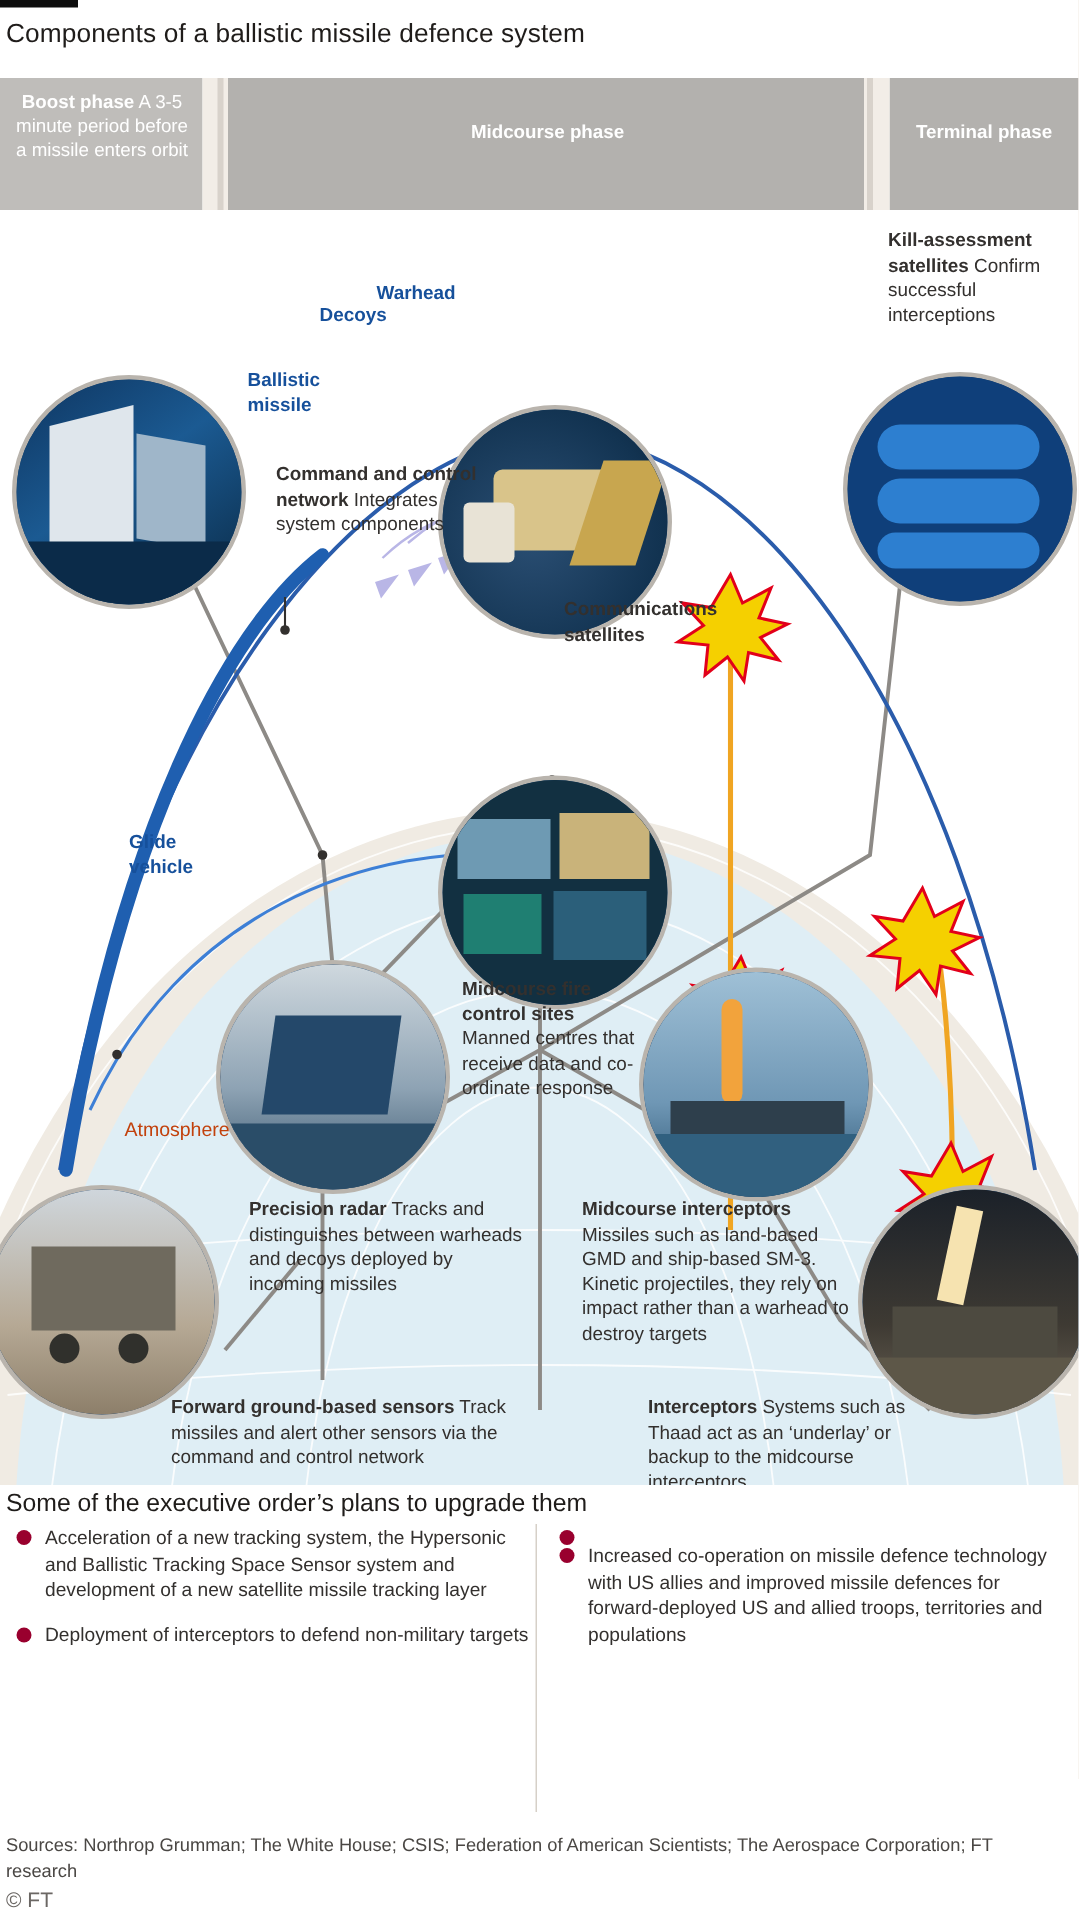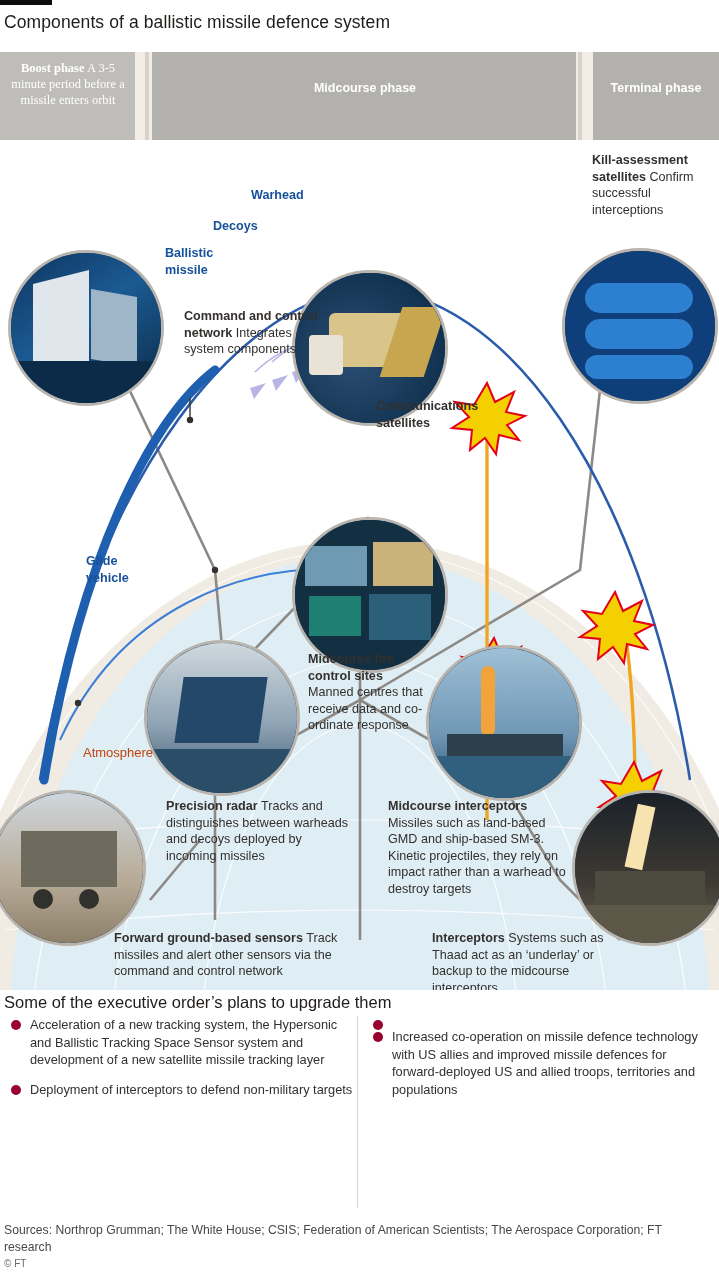--- a/index.html
+++ b/index.html
@@ -21,21 +21,21 @@
   .band-seg{position:absolute;top:0;height:88px;background:#b3b1ae;}
   .seg-boost{left:0;width:135px;background:#bfbdba;}
   .seg-mid{left:152px;width:424px;background:#b3b1ae;}
   .seg-term{left:593px;width:126px;background:#b3b1ae;}
   .band-gap{position:absolute;top:0;height:88px;width:17px;background:#f2ede7;}
   .gap1{left:135px;}
   .gap2{left:576px;}
   .band-label{
     position:absolute;color:#fff;font-size:12.5px;line-height:16px;text-align:center;
   }
-  .bl-boost{left:6px;top:60px;width:124px;font-family:Liberation Serif, serif;}
+  .bl-boost{left:6px;top:60px;width:124px;}
   .bl-mid{left:160px;top:80px;width:410px;font-weight:bold;}
   .bl-term{left:596px;top:80px;width:120px;font-weight:bold;}
   .bl-boost b{font-weight:bold;}
   .tick{position:absolute;width:4px;background:#d8d2cb;}
   .tick1{left:145px;top:52px;height:118px;}
   .tick2{left:578px;top:52px;height:118px;}
 
   
   .stage{position:absolute;left:0;top:140px;width:719px;height:850px;background:#fff;overflow:hidden;}
   .earth{
@@ -67,21 +67,21 @@
   
   .sec2-title{position:absolute;left:4px;top:993px;font-size:16.5px;color:#1f1c1a;text-align:right;}
   .bullets{position:absolute;top:1016px;left:0;width:719px;}
   .col{position:absolute;top:0;}
   .colL{left:8px;width:345px;}
   .colR{left:370px;width:340px;}
   .bullet{position:relative;padding-left:22px;margin-bottom:12px;font-size:12.8px;line-height:17.5px;color:#33302e;}
   .dot{position:absolute;left:3px;top:4px;width:10px;height:10px;border-radius:50%;background:#99002e;}
   .divider{position:absolute;left:357px;top:1016px;width:1px;height:192px;background:#d6d0c8;}
   .sources{position:absolute;left:4px;top:1222px;width:700px;font-size:12.2px;line-height:16.5px;color:#4a4744;}
-  .copy{position:absolute;left:4px;top:1258px;font-size:10px;color:#6b6764;}
+  .copy{position:absolute;left:4px;top:1258px;font-size:14px;color:#6b6764;}
 </style>
 </head>
 <body>
 
 <div class="rule-top"></div>
 <div class="title">Components of a ballistic missile defence system</div>
 
 <div class="band">
   <div class="band-seg seg-boost"></div>
   <div class="band-seg seg-mid"></div>
@@ -237,21 +237,21 @@
   </div>
 
   <div class="atmos-label">Atmosphere</div>
 
 
   <div class="lbl" style="left:592px;top:12px;width:125px;">
     <b>Kill-assessment satellites</b><span> Confirm successful interceptions</span>
   </div>
 
   <div class="lbl blue" style="left:251px;top:47px;"><b>Warhead</b></div>
-  <div class="lbl blue" style="left:213px;top:62px;margin-top:16px;"><b>Decoys</b></div>
+  <div class="lbl blue" style="left:213px;top:62px;"><b>Decoys</b></div>
   <div class="lbl blue" style="left:165px;top:105px;width:70px;"><b>Ballistic missile</b></div>
   <div class="lbl blue" style="left:86px;top:413px;width:70px;"><b>Glide vehicle</b></div>
 
   <div class="lbl" style="left:184px;top:168px;width:136px;">
     <b>Command and control network</b><span> Integrates system components</span>
   </div>
 
   <div class="lbl" style="left:376px;top:258px;width:130px;">
     <b>Communications satellites</b>
   </div>

